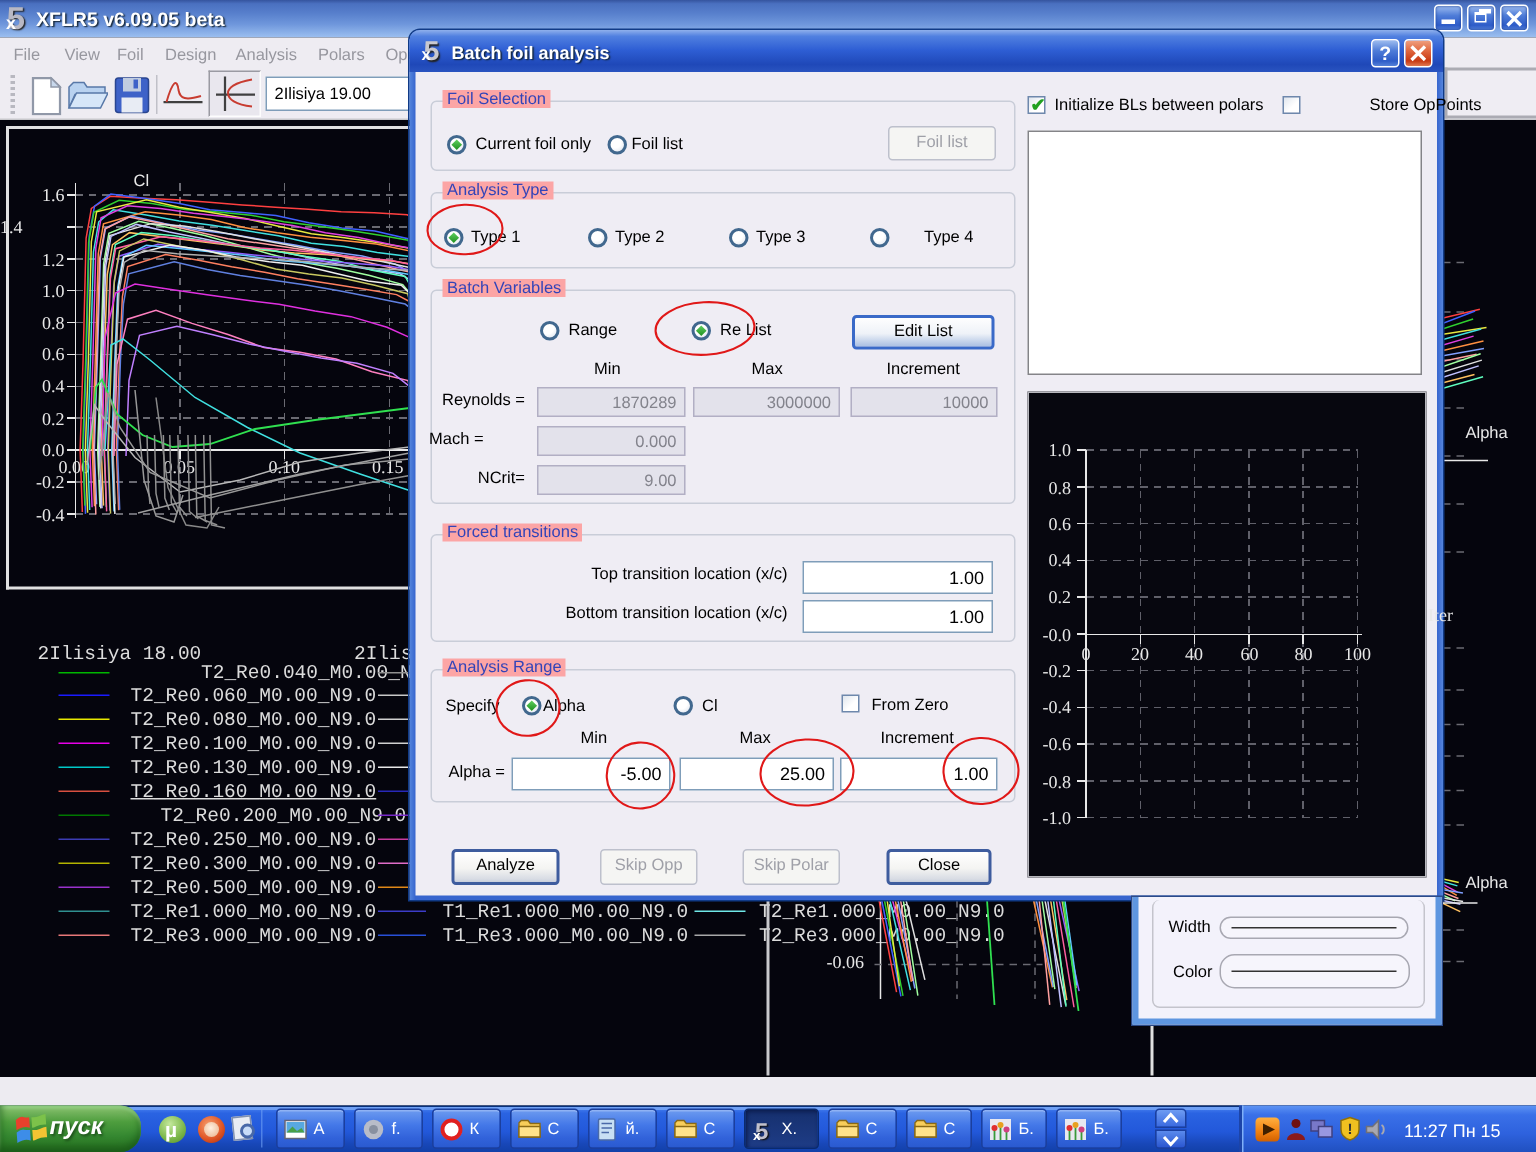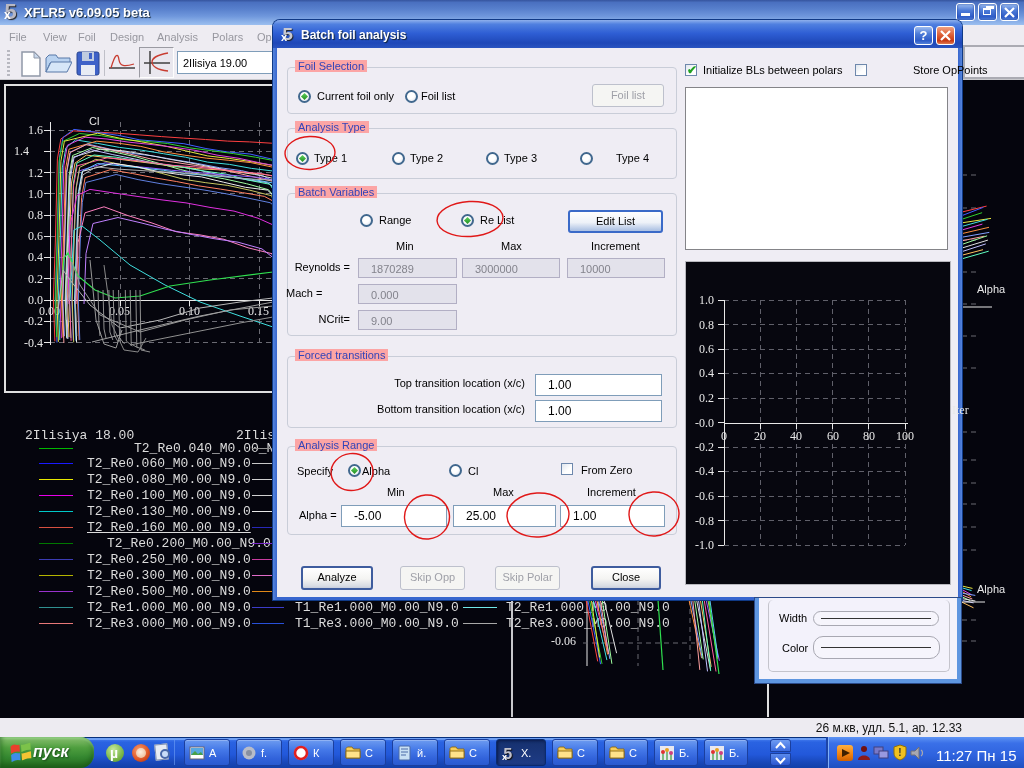--- a/index.html
+++ b/index.html
@@ -3,21 +3,21 @@
 *{margin:0;padding:0;box-sizing:border-box;font-family:"Liberation Sans",sans-serif;}
 html,body{width:1024px;height:768px;overflow:hidden;background:#06060E;}
 #scr{position:absolute;left:0;top:0;width:1024px;height:768px;}
 .abs{position:absolute;}
 .lb{position:absolute;font-size:11px;color:#000;white-space:nowrap;}
 .mono{font-family:"Liberation Mono",monospace;}
 .rad{position:absolute;width:13px;height:13px;border-radius:50%;background:radial-gradient(circle at 35% 30%,#fff 45%,#D8E0EC);border:2px solid #41688E;}
 .rad.on::after{content:"";position:absolute;left:2px;top:2px;width:5px;height:5px;background:linear-gradient(135deg,#5FD05F,#1F8F1F);transform:rotate(45deg);}
 .cb{position:absolute;width:12px;height:12px;background:linear-gradient(135deg,#E0E6EE,#fff 60%);border:1px solid #6E88AC;}
 .cb.on::after{content:"\2714";position:absolute;left:1px;top:-2px;font-size:12px;font-weight:bold;color:#21A121;}
-.fld{position:absolute;background:#fff;border:1px solid #7F9DB9;font-size:12px;padding:3px 5px 0 12px;color:#000;}
+.fld{position:absolute;background:#fff;border:1px solid #7F9DB9;font-size:12px;text-align:right;padding:3px 5px 0 12px;color:#000;}
 .dis{background:#E3E2EB;border:1px solid #B2AFC4;color:#83838C;font-size:11px;padding-top:4px;}
 .btn{position:absolute;border:1px solid #8D9CC0;border-radius:3px;background:linear-gradient(#fff,#F1EFEA 55%,#DFDCD4);font-size:11px;text-align:center;color:#000;padding-top:4px;}
 .btn.dk{border:2px solid #3E5C9E;background:linear-gradient(#fff,#F4F4F2 55%,#D8DCE4 90%,#C8CEDC);padding-top:3px;}
 .btn.dsb{border:1px solid #BDC0CC;color:#9FA0A8;background:#F5F5F3;}
 .btn.foc{border:2px solid #3A6AC8;background:linear-gradient(#FEFEFE,#EEF2F8 55%,#B0C4E4 95%);padding-top:3px;}
 .grp{position:absolute;border:1px solid #C9CDD8;border-radius:4px;}
 .gtt{position:absolute;color:#3344B8;font-size:11px;background:#fca5a5;padding:0 3px;white-space:nowrap;}
 .legrow{position:absolute;font-size:13px;color:#DCDCDC;font-family:"Liberation Mono",monospace;white-space:nowrap;}
 .ser{position:absolute;font-size:12px;color:#E8E8E8;font-family:"Liberation Serif",serif;white-space:nowrap;}
 .lseg{position:absolute;height:0;border-top:1px solid;}
@@ -107,21 +107,21 @@
       <line x1="44.4" y1="198.8" x2="50.4" y2="198.8" stroke="#E8E8E8" stroke-width="1"></line>
       <line x1="44.4" y1="220.0" x2="50.4" y2="220.0" stroke="#E8E8E8" stroke-width="1"></line>
       <line x1="44.4" y1="241.2" x2="50.4" y2="241.2" stroke="#E8E8E8" stroke-width="1"></line>
       <line x1="44.4" y1="262.5" x2="50.4" y2="262.5" stroke="#E8E8E8" stroke-width="1"></line>
       <line x1="50.4" y1="220.0" x2="50.4" y2="226.0" stroke="#E8E8E8" stroke-width="1"></line>
       <line x1="120.1" y1="220.0" x2="120.1" y2="226.0" stroke="#E8E8E8" stroke-width="1"></line>
       <line x1="189.8" y1="220.0" x2="189.8" y2="226.0" stroke="#E8E8E8" stroke-width="1"></line>
       <line x1="259.5" y1="220.0" x2="259.5" y2="226.0" stroke="#E8E8E8" stroke-width="1"></line>
     </svg>
     <div class="ser" style="left:0;top:123px;width:43px;text-align:right;">1.6</div>
-    <div class="ser" style="left:0;top:144px;width:43px;text-align:center;">1.4</div>
+    <div class="ser" style="left:0;top:144px;width:43px;text-align:left;">1.4</div>
     <div class="ser" style="left:0;top:166px;width:43px;text-align:right;">1.2</div>
     <div class="ser" style="left:0;top:187px;width:43px;text-align:right;">1.0</div>
     <div class="ser" style="left:0;top:208px;width:43px;text-align:right;">0.8</div>
     <div class="ser" style="left:0;top:229px;width:43px;text-align:right;">0.6</div>
     <div class="ser" style="left:0;top:250px;width:43px;text-align:right;">0.4</div>
     <div class="ser" style="left:0;top:272px;width:43px;text-align:right;">0.2</div>
     <div class="ser" style="left:0;top:293px;width:43px;text-align:right;">0.0</div>
     <div class="ser" style="left:0;top:314px;width:43px;text-align:right;">-0.2</div>
     <div class="ser" style="left:0;top:336px;width:43px;text-align:right;">-0.4</div>
     <div class="ser" style="left:39px;top:304px;">0.00</div>
@@ -290,21 +290,20 @@
       <line x1="0" y1="515.0" x2="10.3" y2="519.0" stroke="#FFA0A0"></line>
       <line x1="0" y1="516.8" x2="8.1" y2="520.5" stroke="#A0FFA0"></line>
       <line x1="0" y1="518.6" x2="13.4" y2="521.0" stroke="#E0E0E0"></line>
       <line x1="0" y1="520.4" x2="11.6" y2="522.9" stroke="#C0C0FF"></line>
       <line x1="0" y1="522.2" x2="11.5" y2="527.8" stroke="#FFC060"></line>
       <line x1="0" y1="522" x2="23" y2="522" stroke="#E8E8E8"></line>
     </svg>
     <div class="abs" style="left:977px;top:283px;font-size:11px;color:#E8E8E8;">Alpha</div>
     <div class="abs" style="left:977px;top:583px;font-size:11px;color:#E8E8E8;">Alpha</div>
     <div class="abs" style="left:0;top:718px;width:1024px;height:19px;background:#EDEBF1;"></div>
-    <div class="abs" style="left:0;top:721px;width:962px;text-align:right;font-size:12px;color:#111;">26 м.кв, удл. 5.1, ар. 12.33</div>
 <div class="abs" style="left:273px;top:20px;width:689px;height:580px;border-radius:7px 7px 0 0;background:linear-gradient(90deg,#5585DC,#3765CE 4px,#3765CE calc(100% - 4px),#5585DC);box-shadow:0 0 0 1px #103A86;"></div>
 <div class="abs" style="left:273px;top:20px;width:689px;height:28px;border-radius:7px 7px 0 0;background:linear-gradient(#8FB0EC 0%,#5080E0 15%,#2E5ED4 48%,#1F48B8 82%,#2A54C0 100%);"></div>
 <div class="abs" style="left:277px;top:48px;width:681px;height:549px;background:#EFEDF4;"></div>
 <div class="abs mono" style="left:282px;top:24px;width:20px;height:20px;font-weight:bold;font-size:19px;color:#C8C8D0;text-shadow:1px 1px 1px #222;">5</div>
 <div class="abs" style="left:281px;top:31px;font-weight:bold;font-size:11px;color:#fff;">x</div>
 <div class="abs" style="left:301px;top:28px;font-weight:bold;font-size:12px;color:#fff;text-shadow:1px 1px 1px #123;">Batch foil analysis</div>
 <div class="abs" style="left:914px;top:26px;width:19px;height:19px;border-radius:3px;border:1px solid #fff;background:linear-gradient(#9DBCEF,#4E7CD8 40%,#2E5CC8 80%,#5480D8);color:#fff;font-weight:bold;font-size:13px;text-align:center;padding-top:1px;">?</div>
 <div class="abs" style="left:936px;top:26px;width:19px;height:19px;border-radius:3px;border:1px solid #fff;background:linear-gradient(#F0A080,#E06840 40%,#C83A14 80%,#E07850);"></div>
 <svg class="abs" style="left:939px;top:29px" width="13" height="13">
       <path d="M2 2 L11 11 M11 2 L2 11" stroke="#fff" stroke-width="2.2"></path>
@@ -569,21 +568,21 @@
       <rect x="6" y="6" width="9" height="7" fill="#9898E0" stroke="#404080"></rect>
     </svg>
 <svg class="abs" style="left:893px;top:744px" width="14" height="17">
       <path d="M7 1 L13 3 V9 C13 13,10 15,7 16 C4 15,1 13,1 9 V3z" fill="#F0C020" stroke="#907008"></path>
       <text x="7" y="12" font-size="10" font-weight="bold" text-anchor="middle" fill="#333">!</text>
     </svg>
 <svg class="abs" style="left:910px;top:745px" width="16" height="16">
       <path d="M1 6 h4 l4 -4 v12 l-4 -4 h-4 z" fill="#A8A8B0" stroke="#707078"></path>
       <path d="M11 5 C13 6,13 10,11 11" fill="none" stroke="#A8A8B0" stroke-width="1.3"></path>
     </svg>
-<div class="abs" style="left:936px;top:747px;font-size:15px;color:#fff;">11:27 Пн 15</div>
+<div class="abs" style="left:936px;top:747px;font-size:12px;color:#fff;">11:27 Пн 15</div>
 <svg class="abs" style="left:0;top:0" width="1024" height="768" pointer-events="none">
       <ellipse cx="310" cy="153" rx="25" ry="16.5" transform="rotate(-2 310 153)" fill="none" stroke="#E01818" stroke-width="1.4"></ellipse>
       <ellipse cx="470" cy="219" rx="33" ry="17.5" transform="rotate(-3 470 219)" fill="none" stroke="#E01818" stroke-width="1.4"></ellipse>
       <ellipse cx="352" cy="472" rx="21" ry="18.5" transform="rotate(-6 352 472)" fill="none" stroke="#E01818" stroke-width="1.4"></ellipse>
       <ellipse cx="427" cy="517" rx="22.5" ry="22" transform="rotate(-4 427 517)" fill="none" stroke="#E01818" stroke-width="1.4"></ellipse>
       <ellipse cx="538" cy="515" rx="31" ry="22" transform="rotate(-3 538 515)" fill="none" stroke="#E01818" stroke-width="1.4"></ellipse>
       <ellipse cx="654" cy="514" rx="25" ry="22" transform="rotate(-3 654 514)" fill="none" stroke="#E01818" stroke-width="1.4"></ellipse>
     </svg>
   </div>
 </body></html>

